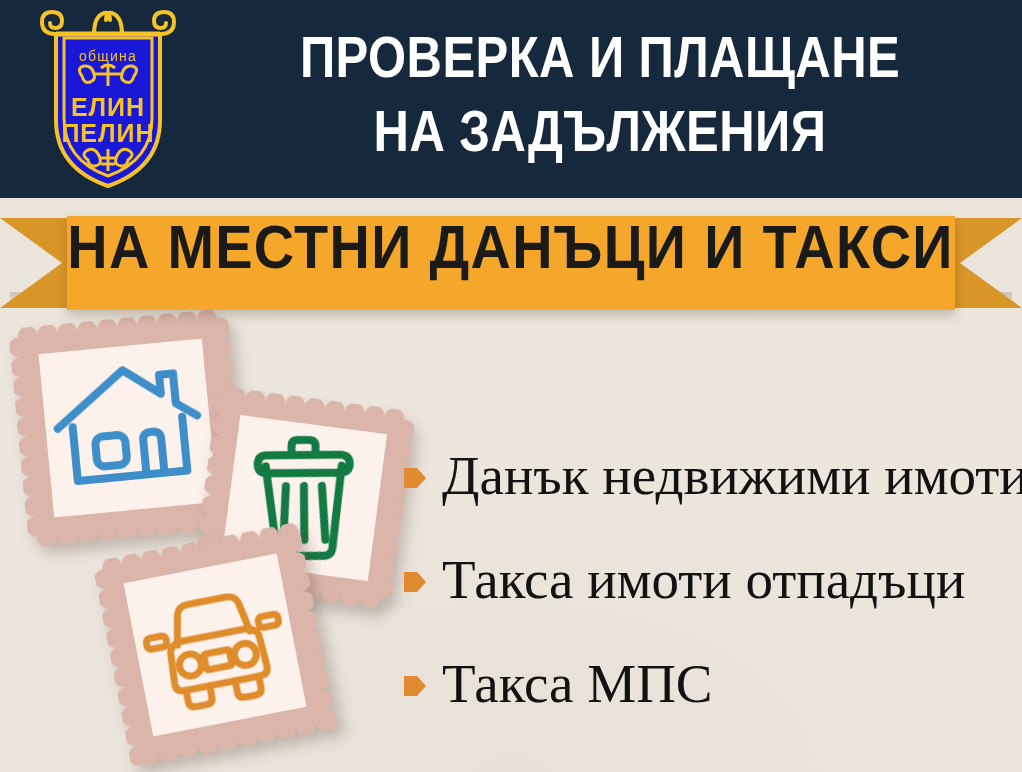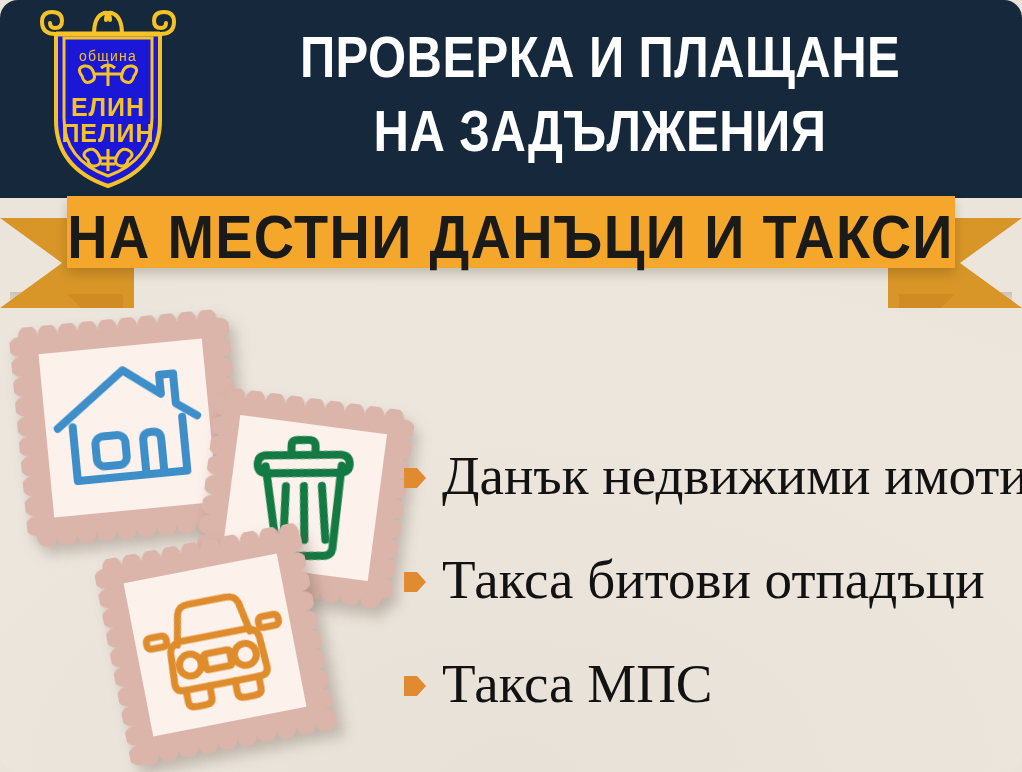--- a/index.html
+++ b/index.html
@@ -17,21 +17,20 @@
   }
 
   #poster {
     position: absolute;
     left: 0; top: 0;
     width: 1022px;
     height: 772px;
     background:
       radial-gradient(120% 90% at 50% 100%, #e7e1d7 0%, #ece6dd 55%, #eae4db 100%);
     overflow: hidden;
-    border-radius: 18px;
   }
 
   
   .header-band {
     position: absolute;
     left: 0; top: 0;
     width: 1022px;
     height: 198px;
     background: #16283c;
     z-index: 5;
@@ -97,27 +96,27 @@
     width: 124px;
     height: 16px;
     background: linear-gradient(to bottom, rgba(90,70,40,0.22), rgba(90,70,40,0));
   }
   .ribbon-shadow-l { left: 10px; }
   .ribbon-shadow-r { right: 10px; }
 
   .ribbon-center {
     position: absolute;
     left: 67px;
-    top: 0;
+    top: 20px;
     width: 888px;
-    height: 72px;
+    height: 94px;
     background: #f5a72c;
     box-shadow: 0 6px 10px rgba(60,45,20,0.22);
     display: flex;
-    align-items: flex-end;
+    align-items: flex-start;
     justify-content: center;
   }
   .ribbon-text {
     color: #1a1a18;
     font-family: "Liberation Sans Narrow", "Liberation Sans", sans-serif;
     font-weight: bold;
     font-size: 62px;
     line-height: 62px;
     letter-spacing: 1.5px;
     transform: scaleX(0.9);
@@ -431,21 +430,21 @@
       </span>
       <span class="bullet-text">Данък недвижими имоти</span>
     </div>
 
     <div class="bullet-row">
       <span class="bullet-marker">
         <svg viewBox="0 0 22 24" xmlns="http://www.w3.org/2000/svg">
           <path d="M0 2 L13 2 L22 12 L13 22 L0 22 Z" fill="#e08b30"></path>
         </svg>
       </span>
-      <span class="bullet-text">Такса битови отпадъци</span>
+      <span class="bullet-text">Такса имоти отпадъци</span>
     </div>
 
     <div class="bullet-row">
       <span class="bullet-marker">
         <svg viewBox="0 0 22 24" xmlns="http://www.w3.org/2000/svg">
           <path d="M0 2 L13 2 L22 12 L13 22 L0 22 Z" fill="#e08b30"></path>
         </svg>
       </span>
       <span class="bullet-text">Такса МПС</span>
     </div>

